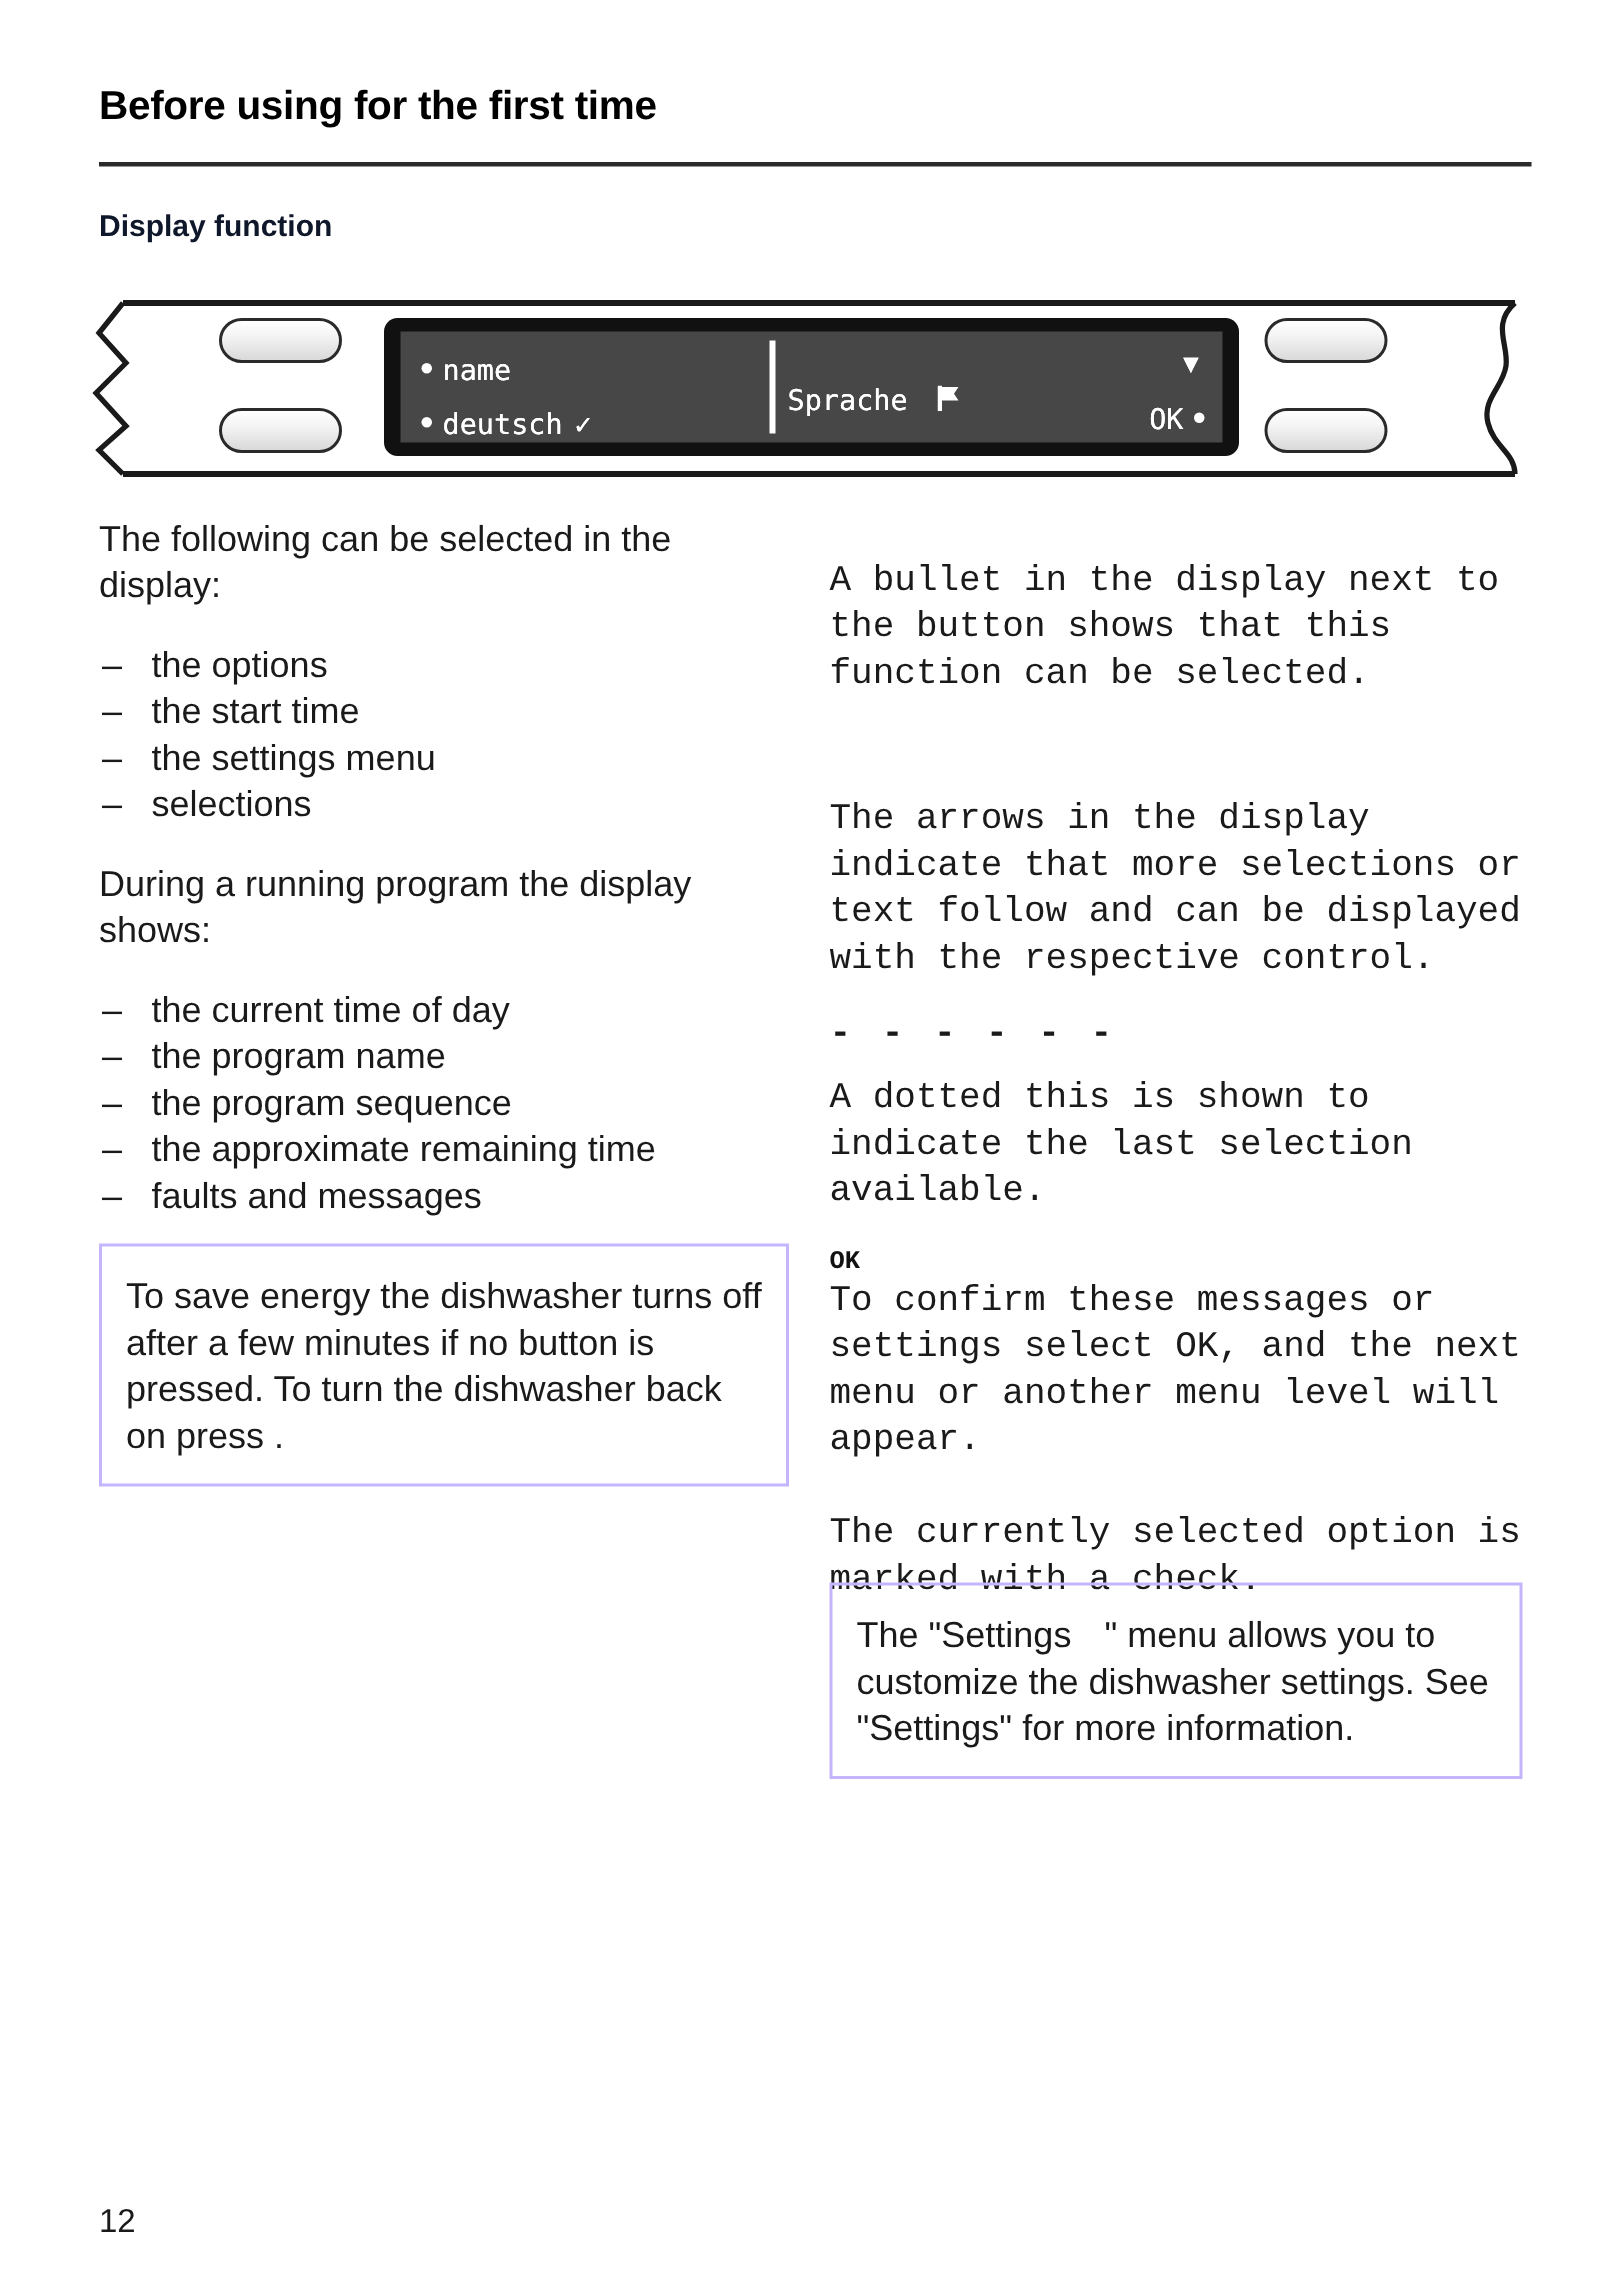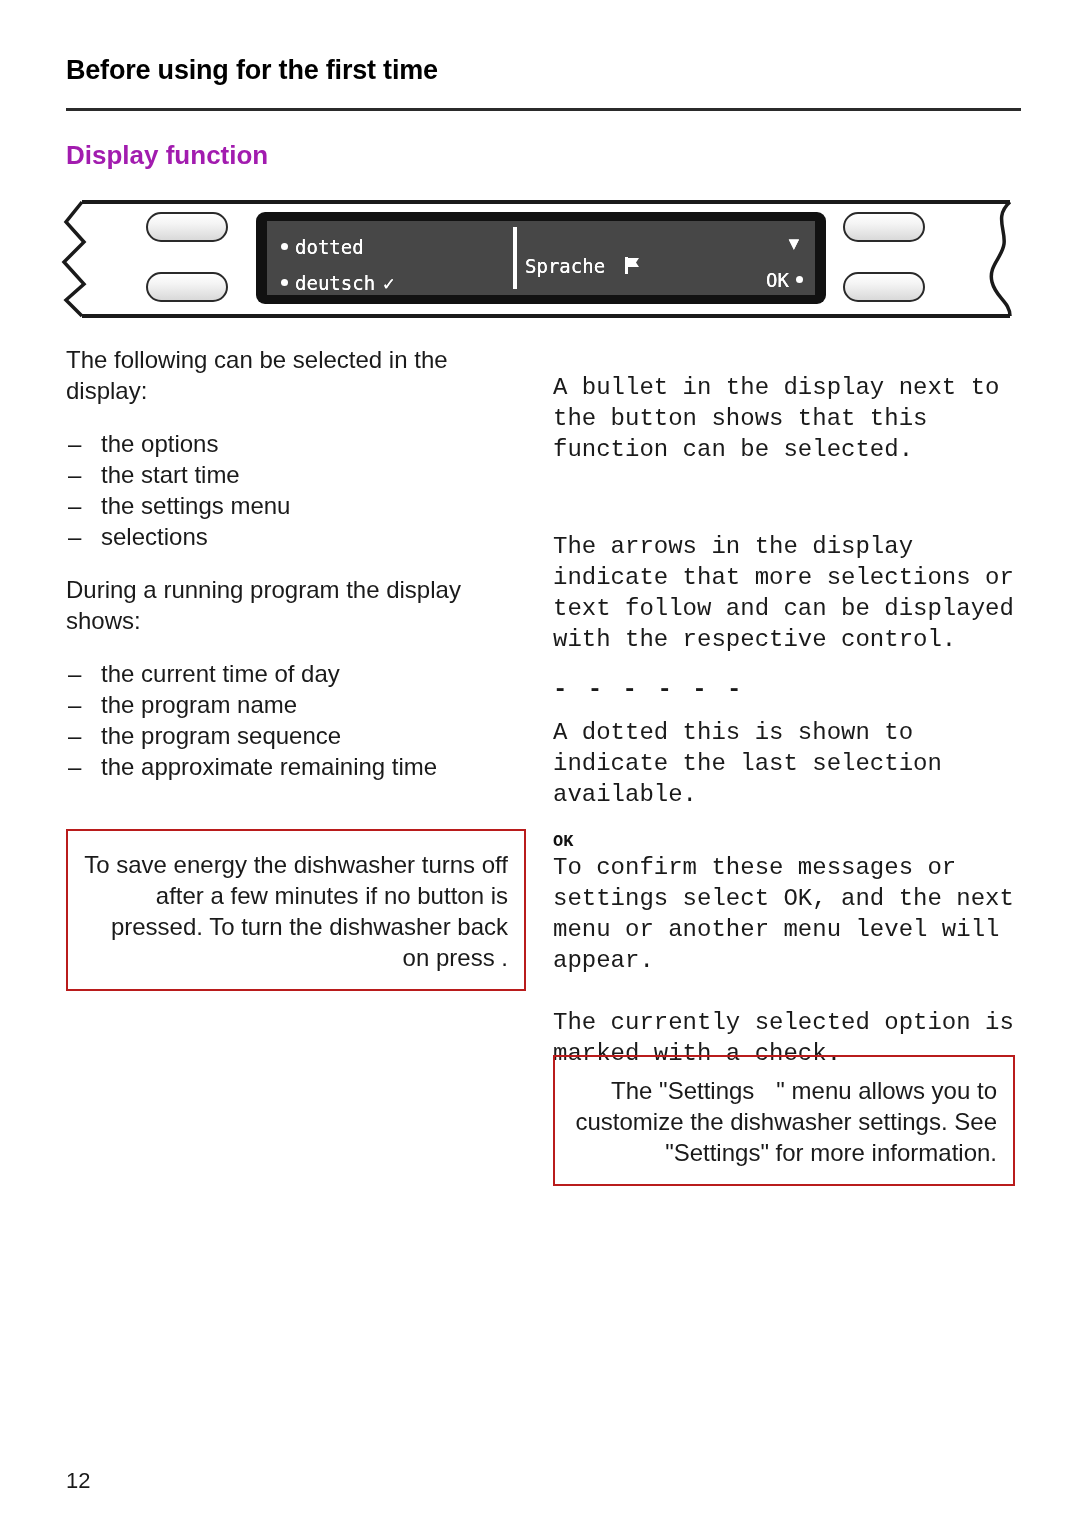--- a/index.html
+++ b/index.html
@@ -37,23 +37,23 @@
     left: 66px;
     top: 108px;
     width: 955px;
     height: 3px;
     background: #2b2b2b;
   }
   .section-title {
     position: absolute;
     left: 66px;
     top: 140px;
-    font-size: 26px;
+    font-size: 20px;
     font-weight: bold;
-    color: #a21caf;
+    color: #0f172a;
     white-space: nowrap;
   }
 
   
   .panel-figure {
     position: absolute;
     left: 60px;
     top: 196px;
     width: 965px;
     height: 128px;
@@ -180,24 +180,23 @@
     color: #1a1a1a;
   }
   ul.dashlist li::before {
     content: "\2013";
     position: absolute;
     left: 2px;
     top: 0;
   }
 
   .note-box {
-    border: 2px solid #b91c1c;
+    border: 2px solid #c4b5fd;
     box-sizing: border-box;
     padding: 18px 16px 16px 16px;
-    text-align: right;
   }
   .note-box p {
     margin: 0;
     font-size: 24px;
     line-height: 31px;
   }
 
   .box-left {
     position: absolute;
     left: 66px;
@@ -259,21 +258,21 @@
 
   <div class="panel-btn btn-l1"></div>
   <div class="panel-btn btn-l2"></div>
   <div class="panel-btn btn-r1"></div>
   <div class="panel-btn btn-r2"></div>
 
   <div class="lcd-bezel">
     <div class="lcd-screen">
 
       <div class="lcd-text lcd-left-1">
-        <span class="lcd-bullet"></span><span>dotted</span>
+        <span class="lcd-bullet"></span><span>name</span>
       </div>
 
       <div class="lcd-text lcd-left-2">
         <span class="lcd-bullet"></span><span>deutsch</span><span style="margin-left:8px">✓</span>
       </div>
 
       <div class="lcd-divider"></div>
 
       <div class="lcd-text lcd-center">
         <span>Sprache</span>
@@ -304,20 +303,21 @@
       <li>selections</li>
     </ul>
     <div class="gap-md"></div>
     <p class="body">During a running program the display shows:</p>
     <div class="gap-md"></div>
     <ul class="dashlist">
       <li>the current time of day</li>
       <li>the program name</li>
       <li>the program sequence</li>
       <li>the approximate remaining time</li>
+      <li>faults and messages</li>
     </ul>
   </div>
 
   <div class="note-box box-left">
     <p>To save energy the dishwasher turns off after a few minutes if no button is pressed. To turn the dishwasher back on press .</p>
   </div>
 
   <div class="col col-right">
     <p class="body">A bullet in the display next to the button shows that this function can be selected.</p>
     <div class="gap-xl"></div>

